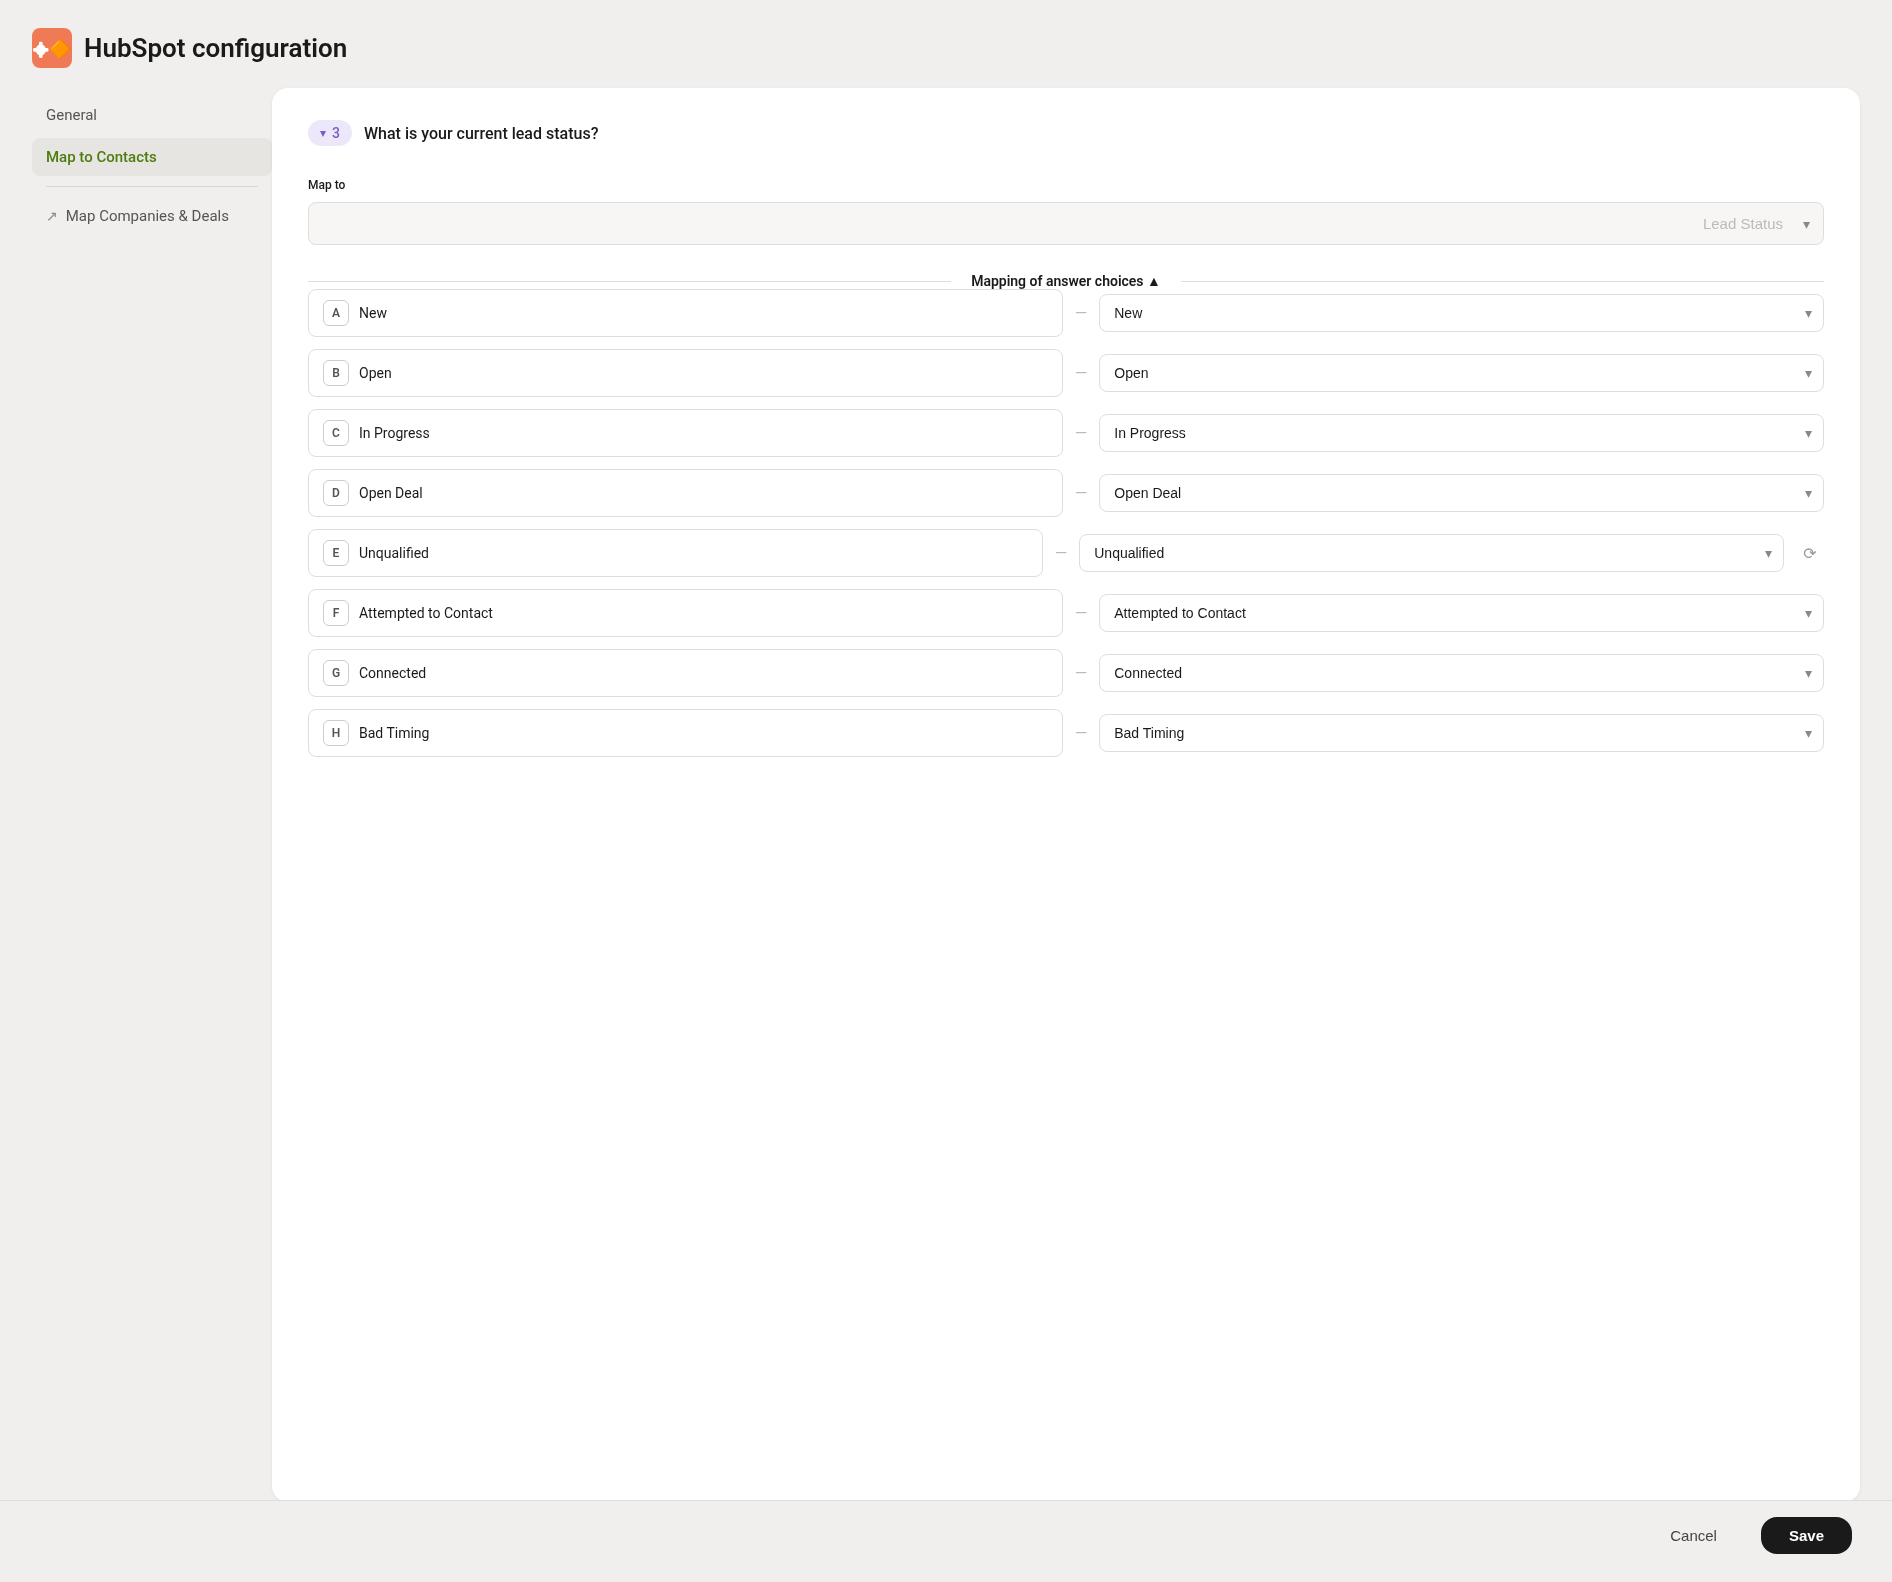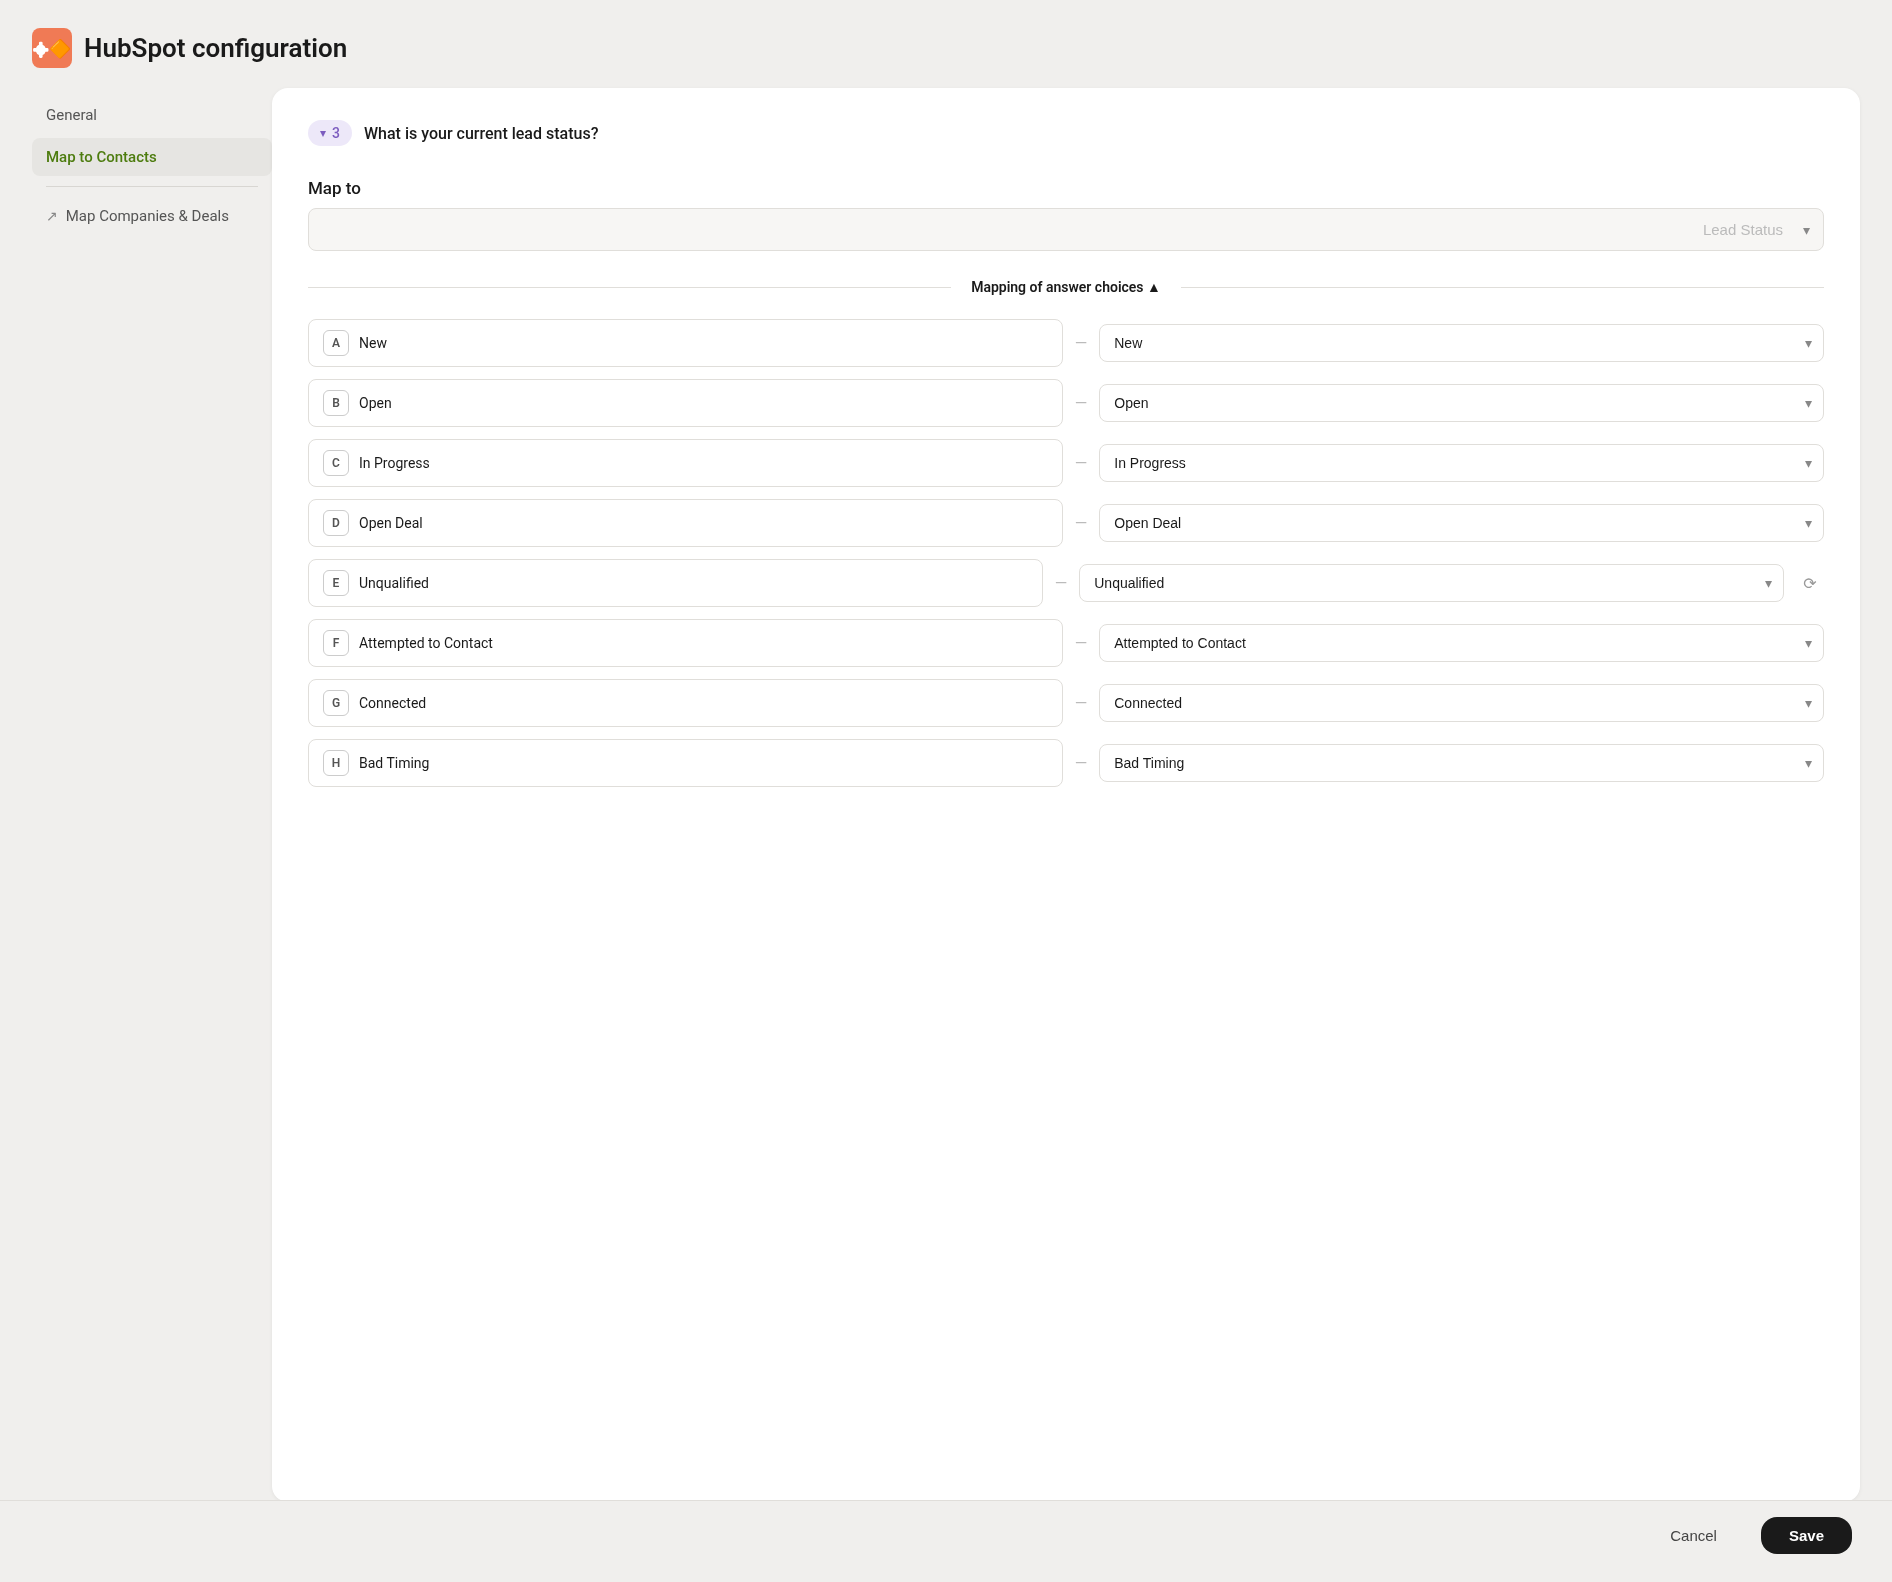--- a/index.html
+++ b/index.html
@@ -105,21 +105,21 @@
     }
     .question-text {
       font-size: 16px;
       font-weight: 500;
       color: #1a1a1a;
     }
     .map-to-section {
       margin-bottom: 28px;
     }
     .map-to-label {
-      font-size: 17px;
+      font-size: 12px;
       font-weight: 500;
       color: #1a1a1a;
       margin-bottom: 10px;
     }
     .select-wrapper {
       position: relative;
       width: 100%;
     }
     .select-wrapper select {
       width: 100%;
@@ -141,21 +141,20 @@
       transform: translateY(-50%);
       color: #888;
       pointer-events: none;
       font-size: 14px;
     }
     .mapping-section-header {
       display: flex;
       align-items: center;
       justify-content: flex-start;
       gap: 8px;
-      margin-bottom: 24px;
       position: relative;
     }
     .mapping-section-header::before,
     .mapping-section-header::after {
       content: '';
       flex: 1;
       height: 1px;
       background: #e0deda;
     }
     .mapping-section-title {

